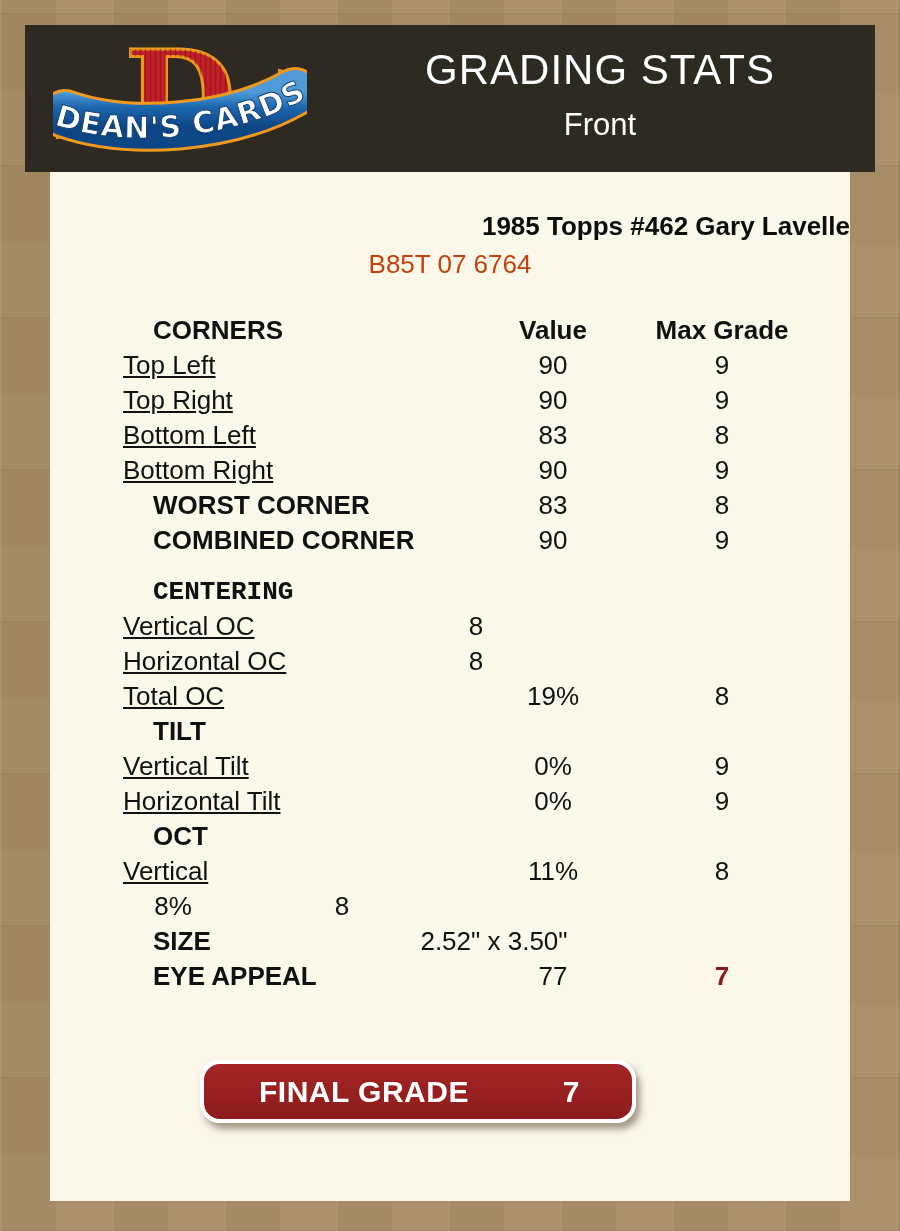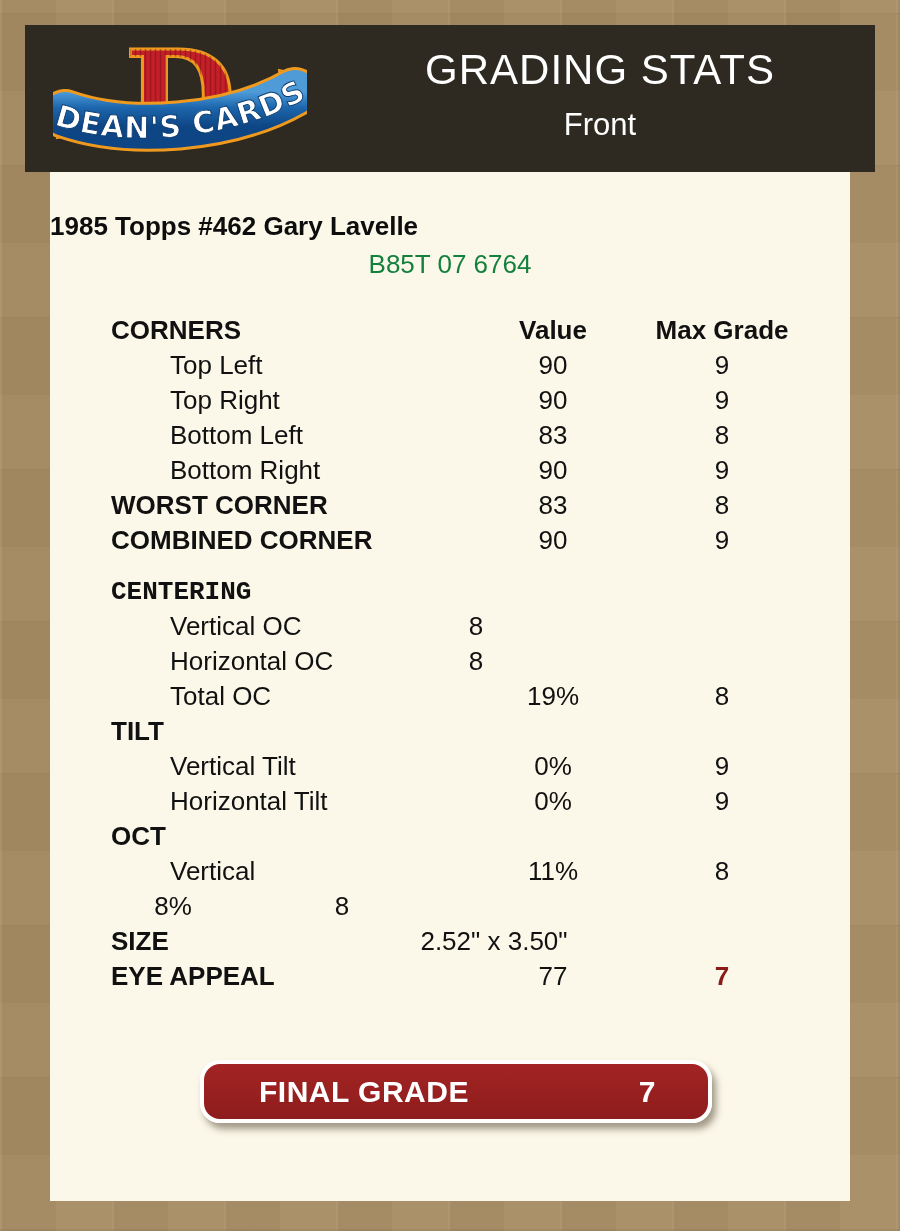--- a/index.html
+++ b/index.html
@@ -23,38 +23,38 @@
     position:absolute; left:330px; top:16px; width:490px;
     text-align:center; color:#ffffff;
   }
   .header-title { font-size:42px; letter-spacing:1px; line-height:58px; white-space:nowrap; }
   .header-sub   { font-size:31px; line-height:48px; margin-top:2px; }
 
   .panel {
     position:absolute; left:50px; top:172px; width:800px; height:1029px;
     background:#fbf7e9;
   }
-  .card-title  { margin-top:36px; font-size:26px; font-weight:bold; text-align:left; line-height:36px; color:#0d0d0d; }
-  .card-serial { font-size:26px; text-align:center; line-height:40px; color:#15803d; }
+  .card-title  { margin-top:36px; font-size:26px; font-weight:bold; text-align:right; line-height:36px; color:#0d0d0d; }
+  .card-serial { font-size:26px; text-align:center; line-height:40px; color:#c2410c; }
 
   .grading-table { margin-top:29px; }
   .trow { display:flex; align-items:center; height:35px; font-size:26px; color:#111111; }
-  .c-label { width:380px; padding-left:61px; box-sizing:border-box; white-space:nowrap; }
-  .indent .c-label { padding-left:120px; }
+  .c-label { width:380px; padding-left:103px; box-sizing:border-box; white-space:nowrap; }
+  .indent .c-label { padding-left:73px;text-decoration:underline; }
   .c-value { width:246px; display:flex; justify-content:center; white-space:nowrap; position:relative; }
   .c-max   { width:92px;  display:flex; justify-content:center; white-space:nowrap; }
   .section .c-label { font-weight:bold; }
   .header-row { font-weight:bold; }
   .gap16 { margin-top:16px;font-family:Liberation Mono, monospace; }
   .gap18 { }
   .shift .c-value { left:-59px; }
   .red-grade { color:#8b1a1a; font-weight:bold; }
 
   .final-grade {
-    position:absolute; left:200px; top:1060px; width:512px; height:63px;
+    position:absolute; left:200px; top:1060px; width:436px; height:63px;
     box-sizing:border-box; border:4px solid #ffffff; border-radius:20px;
     background:linear-gradient(#a32424, #8e1c1c);
     box-shadow:4px 6px 7px rgba(88,74,52,0.55);
     display:flex; align-items:center; justify-content:space-between;
     padding:0 52px 0 55px;
     color:#ffffff; font-size:30px; font-weight:bold; letter-spacing:0.5px;
     cursor:default;
   }
 </style>
 </head>

